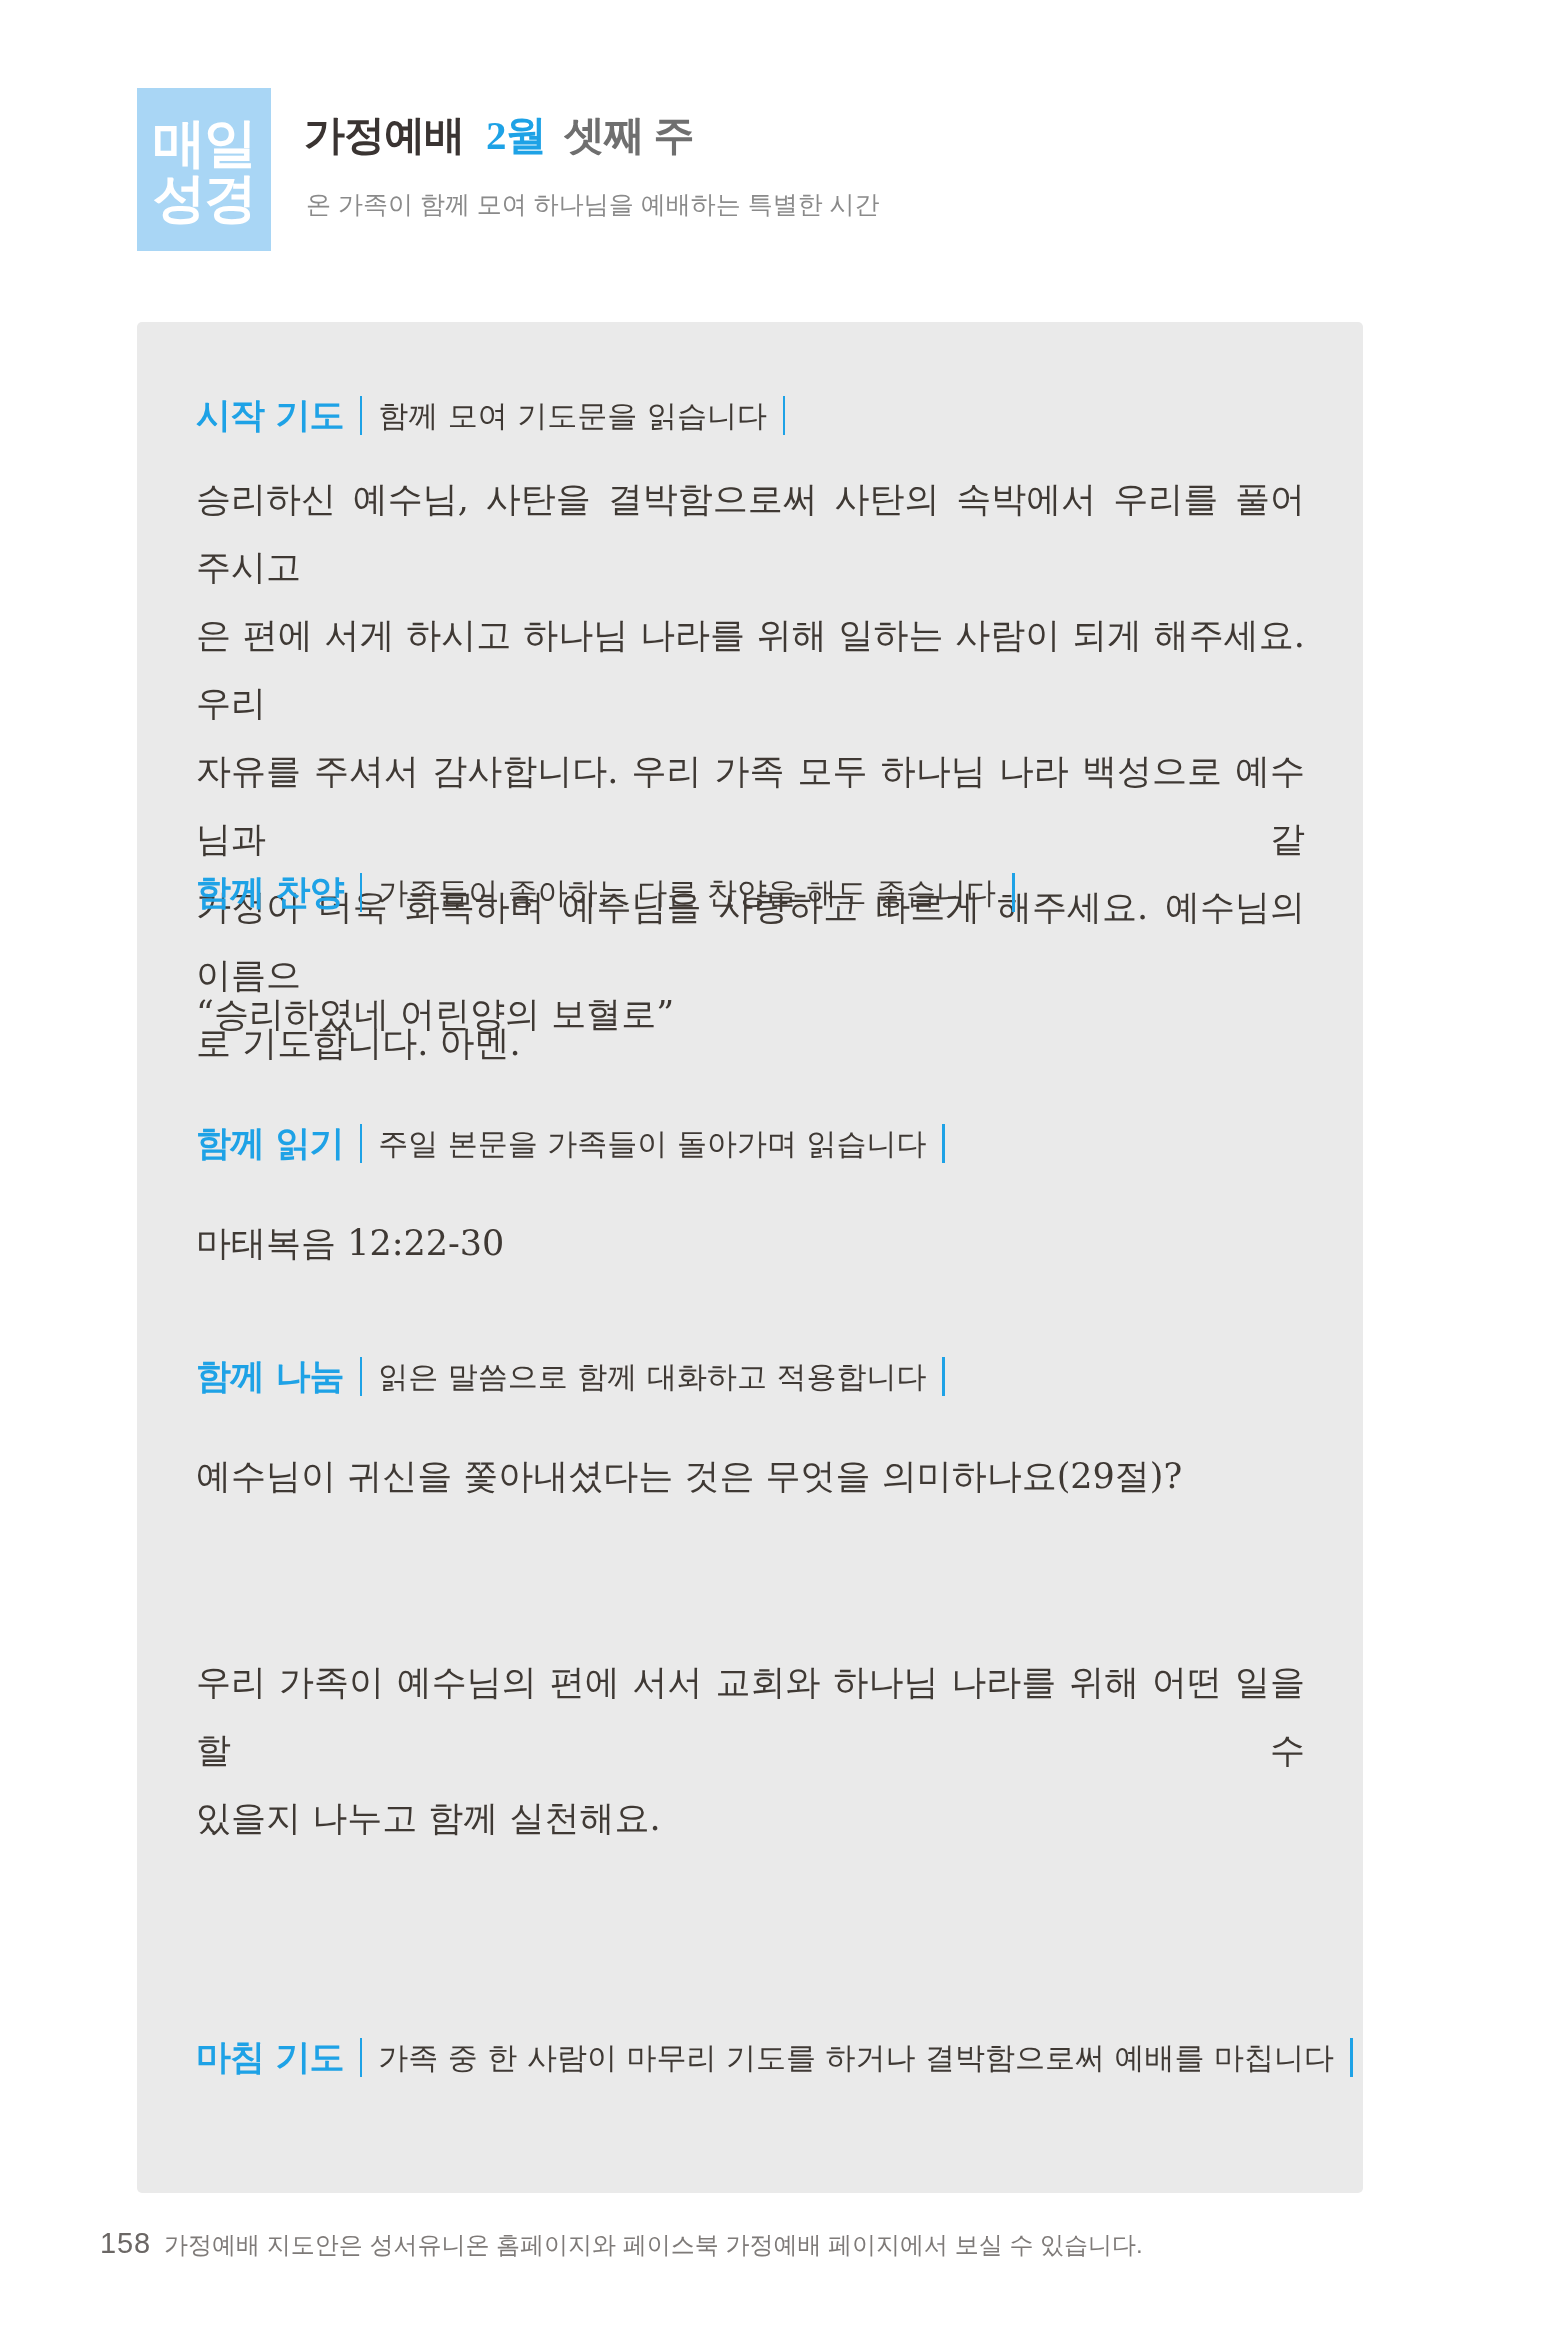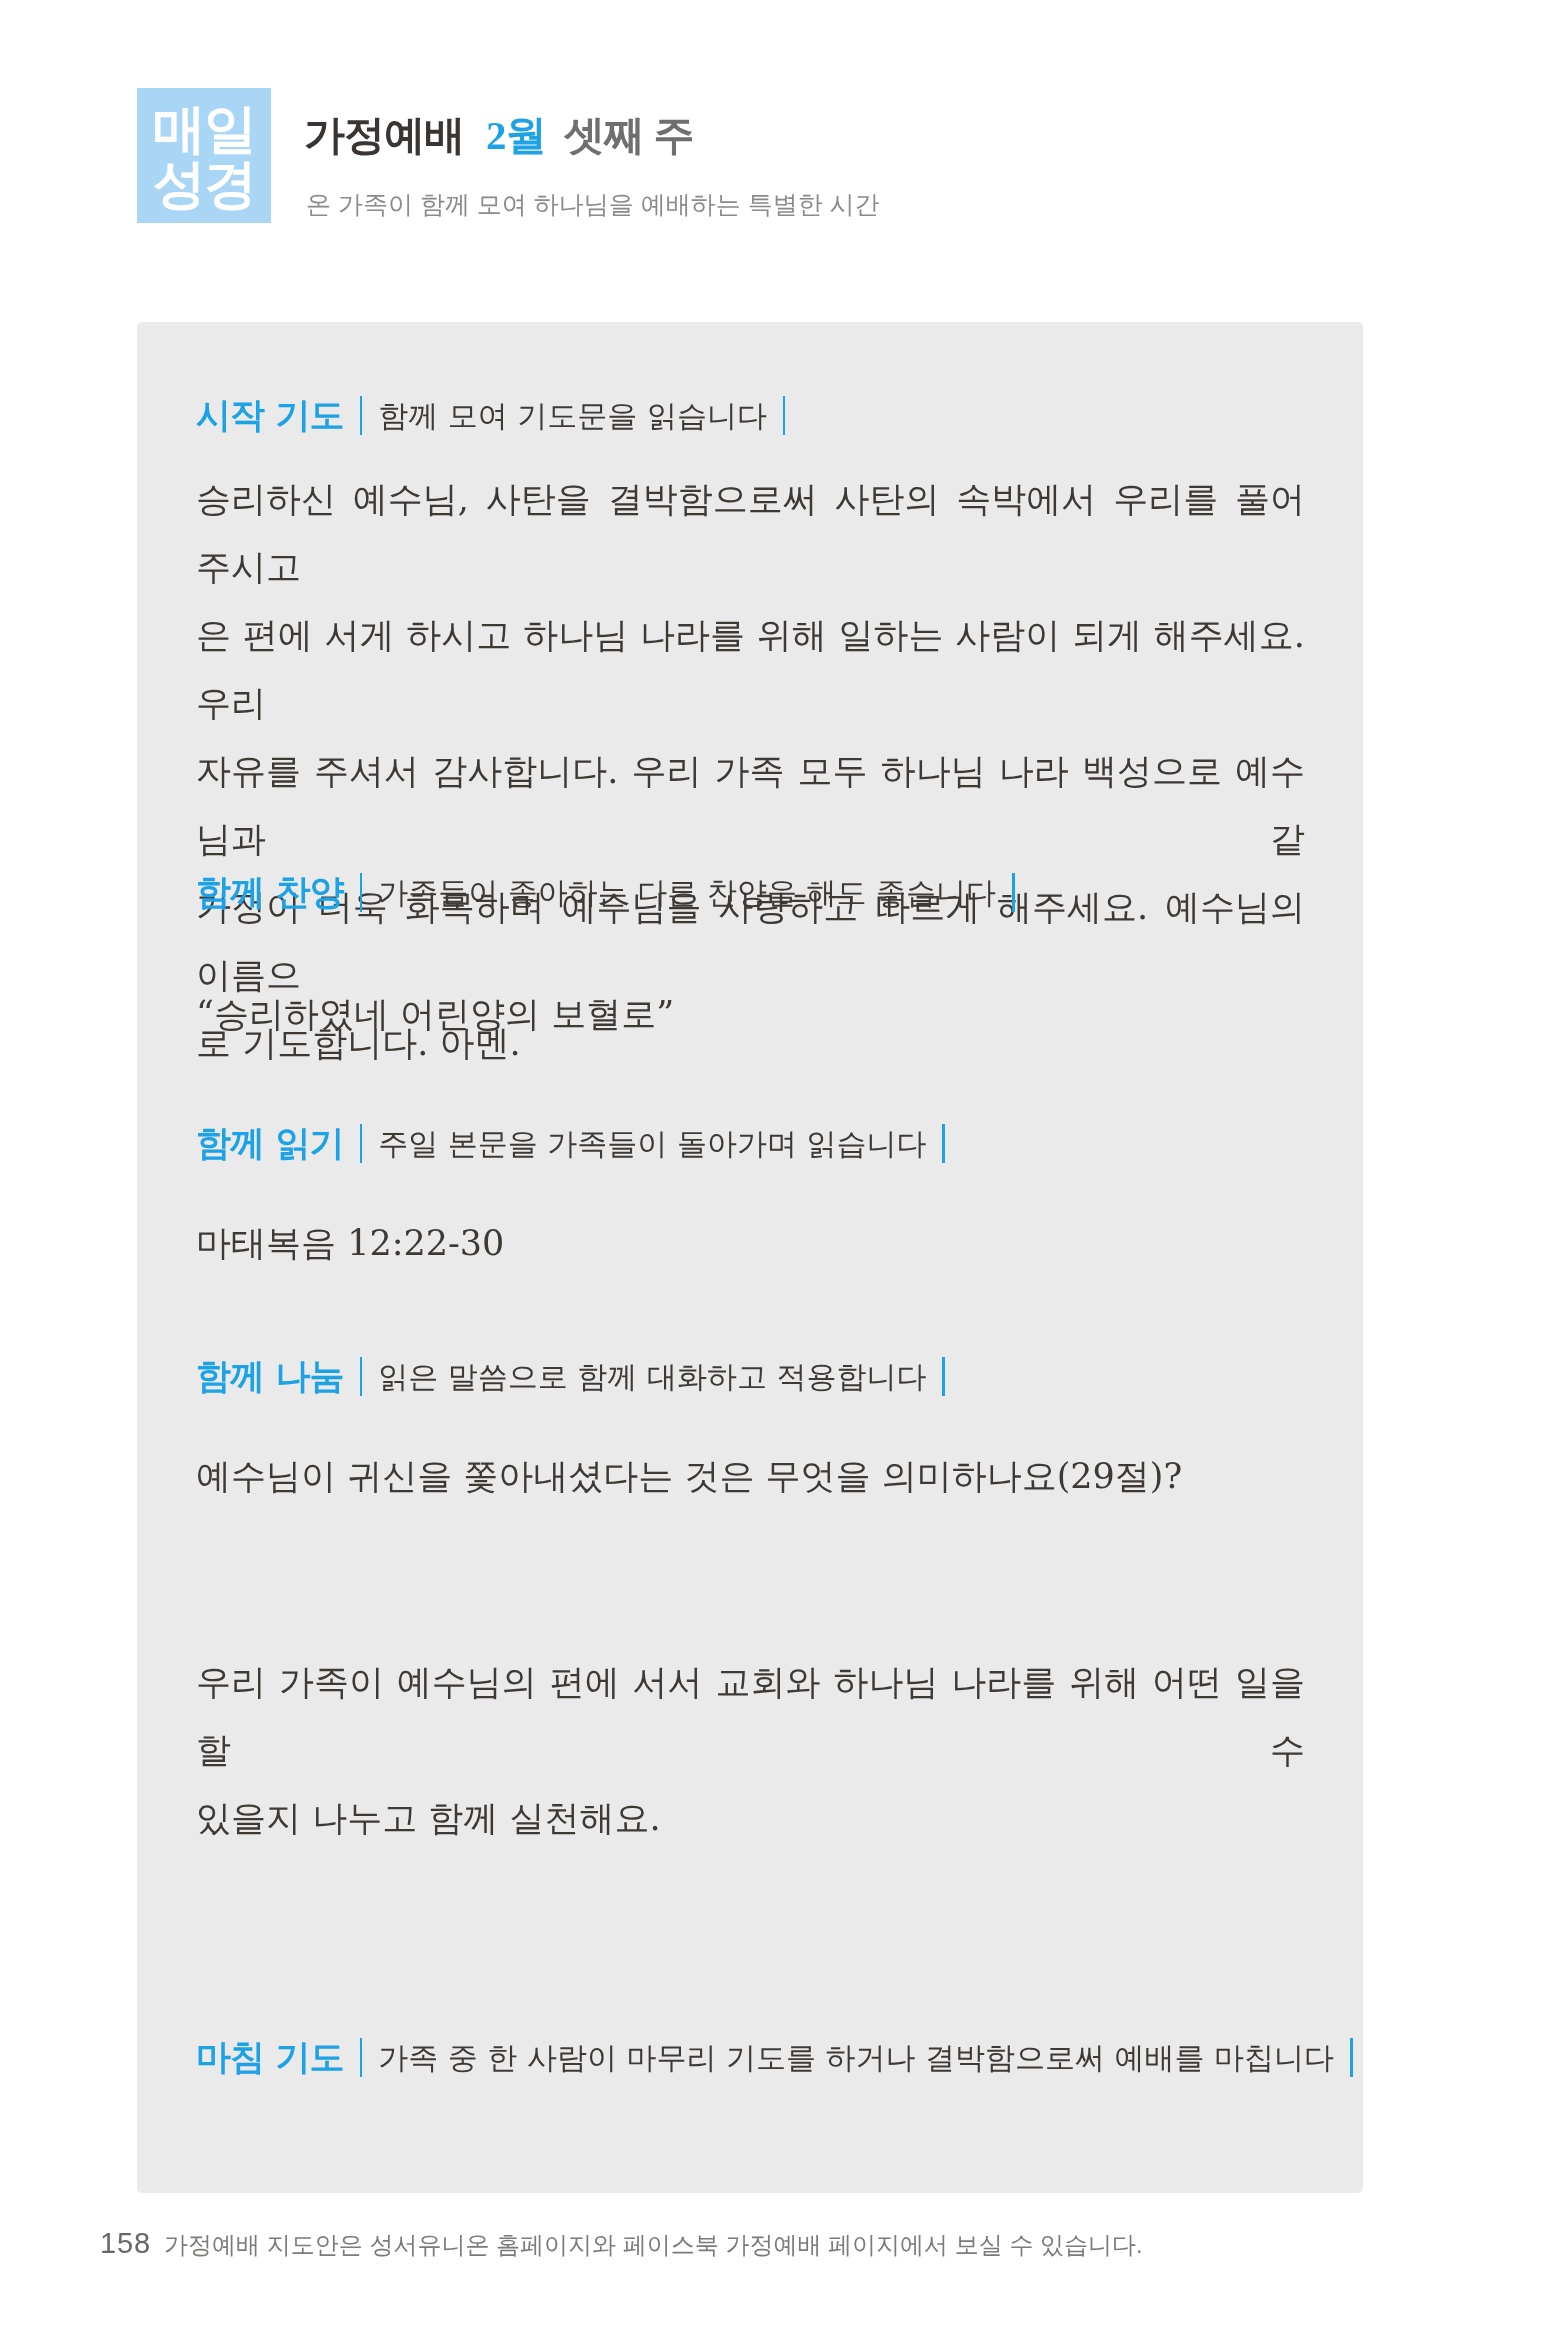--- a/index.html
+++ b/index.html
@@ -16,21 +16,21 @@
   .page{
     position:relative;
     width:1562px;height:2342px;
     background:#ffffff;
     overflow:hidden;
     font-family:"Liberation Sans",sans-serif;
   }
   
   .logo{
     position:absolute;left:137px;top:88px;
-    width:134px;height:135px;
+    width:134px;height:163px;
     background:var(--logo-blue);
     color:#ffffff;
     display:flex;flex-direction:column;align-items:center;justify-content:center;
     font-family:"DejaVu Sans",sans-serif;
     font-weight:900;font-size:53px;line-height:55px;letter-spacing:-1.8px;
   }
   .title-row{
     position:absolute;left:304px;top:111px;
     font-family:Liberation Serif, serif;
     font-weight:800;font-size:41px;line-height:48px;letter-spacing:-0.9px;

